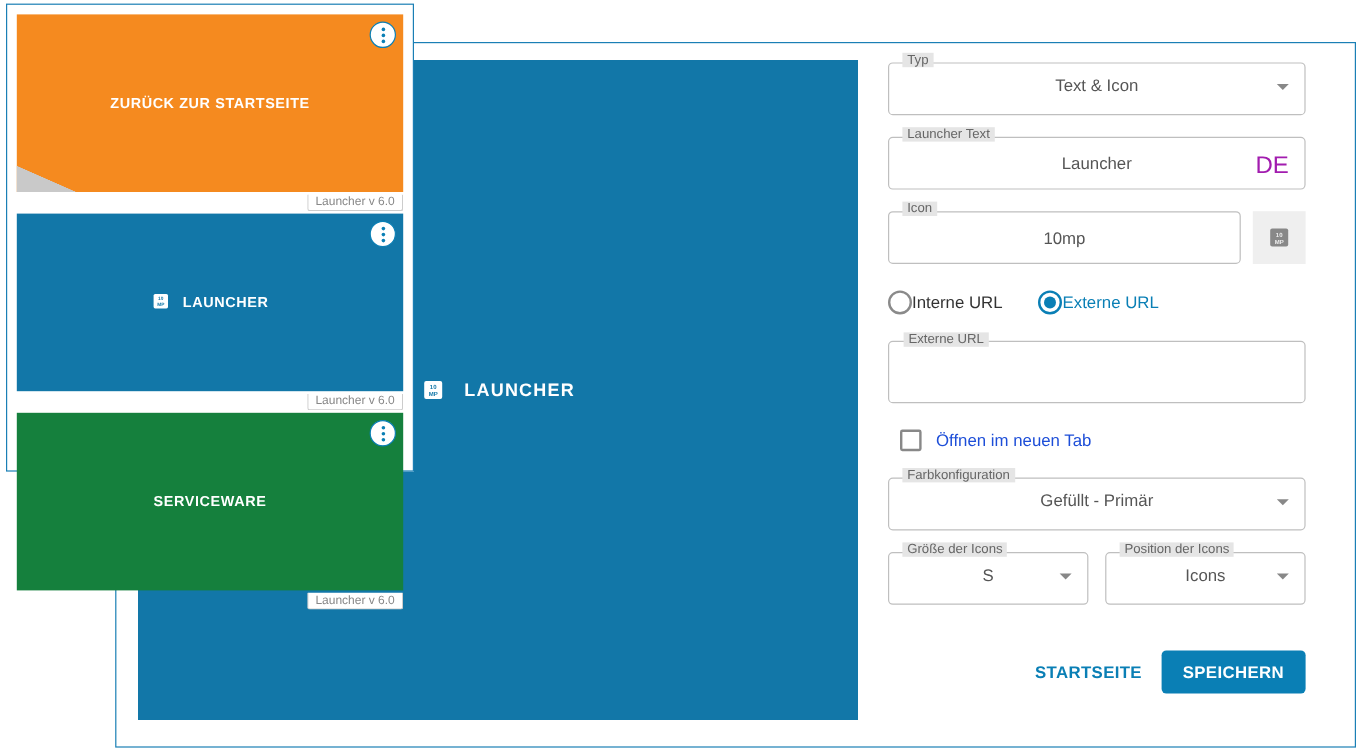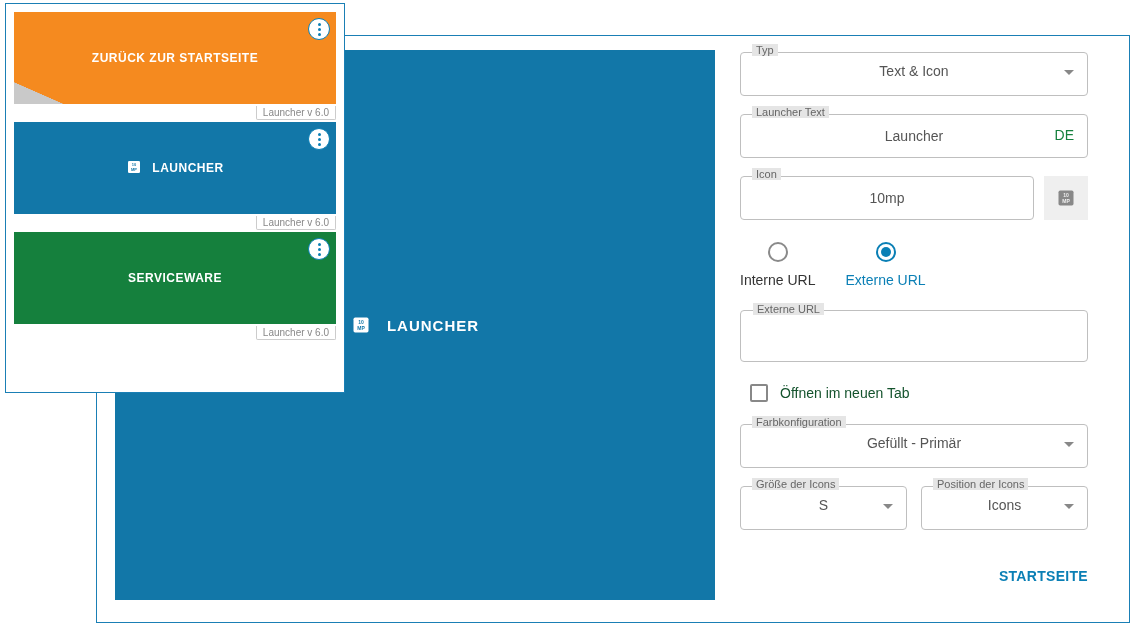--- a/index.html
+++ b/index.html
@@ -66,35 +66,35 @@
   }
   .select-caret {
     position: absolute; right: 14px; top: 18px;
     width: 0; height: 0;
     border-left: 5px solid transparent;
     border-right: 5px solid transparent;
     border-top: 5px solid #888;
   }
   .de-suffix {
     position: absolute; right: 14px; top: 13px;
-    font-size: 14px; color: #15803d;
+    font-size: 20px; color: #a21caf;
   }
   .icons-row { display:flex; gap:10px; margin-bottom: 22px; position:relative;}
   .icons-input-wrap { position:relative; flex:1; }
   .icon-preview-box {
     width: 44px; height: 44px;
     background: #efefef;
     display:flex;align-items:center;justify-content:center;
   }
   .radio-row {
     display:flex; gap: 30px; align-items:center;
     margin-bottom: 22px;
   }
   .radio {
-    display:flex; align-items:center; gap:10px; cursor:pointer;flex-direction:column;
+    display:flex; align-items:center; cursor:pointer;
   }
   .radio-circle {
     width: 20px; height: 20px; border-radius:50%;
     border: 2px solid #8a8a8a;
     display:flex;align-items:center;justify-content:center;
   }
   .radio.selected .radio-circle { border-color: #0a7fb5; }
   .radio.selected .radio-dot {
     width: 10px; height:10px; border-radius:50%;
     background:#0a7fb5;
@@ -105,21 +105,21 @@
     position:relative; border:1px solid #bfbfbf;
     border-radius:4px; height:52px; margin-bottom:22px;
   }
   .checkbox-row {
     display:flex; align-items:center; gap:12px;
     margin-bottom: 22px; padding-left: 10px;
   }
   .checkbox {
     width:18px;height:18px;border:2px solid #888;border-radius:2px;
   }
-  .cb-label { font-size:14px; color:#14532d; }
+  .cb-label { font-size:14px; color:#1d4ed8; }
   .two-col { display:flex; gap:14px; }
   .two-col .field { flex:1; }
   .actions {
     display:flex; justify-content:flex-end; gap:16px;
     align-items:center; margin-top: 20px;
   }
   .btn-cancel {
     color:#0a7fb5; font-weight:700; font-size:14px;
     background:none;border:none;cursor:pointer;
     letter-spacing:0.3px;
@@ -135,21 +135,21 @@
   .cards-overlay {
     position:absolute;
     left:5px; top:3px;
     width:340px; height:390px;
     background:#fff;
     border:1px solid #1a7fb5;
     padding:8px;
   }
   .card {
     position:relative;
-    width:100%; height:92px;
+    width:100%; height:148px;
     margin-bottom:18px;
     display:flex; align-items:center; justify-content:center;
     gap:10px;
   }
   .card-orange { background:#f58a1f; }
   .card-blue   { background:#1277a8; }
   .card-navy   { background:#15803d; }
   .card-label {
     color:#fff; font-size:12px; font-weight:700;
     letter-spacing:0.5px;
@@ -259,20 +259,21 @@
     </div>
     <div class="field">
       <div class="field-input">Icons</div>
       <span class="field-label">Position der Icons</span>
       <span class="select-caret"></span>
     </div>
   </div>
 
   <div class="actions">
     <button class="btn-cancel">STARTSEITE</button>
+    <button class="btn-save">SPEICHERN</button>
   </div>
 </div>
 
 <div class="cards-overlay">
 
   <div class="card card-orange">
     <span class="card-label">ZURÜCK ZUR STARTSEITE</span>
     <div class="card-menu-btn">
       <span class="dots">
           <span></span>

